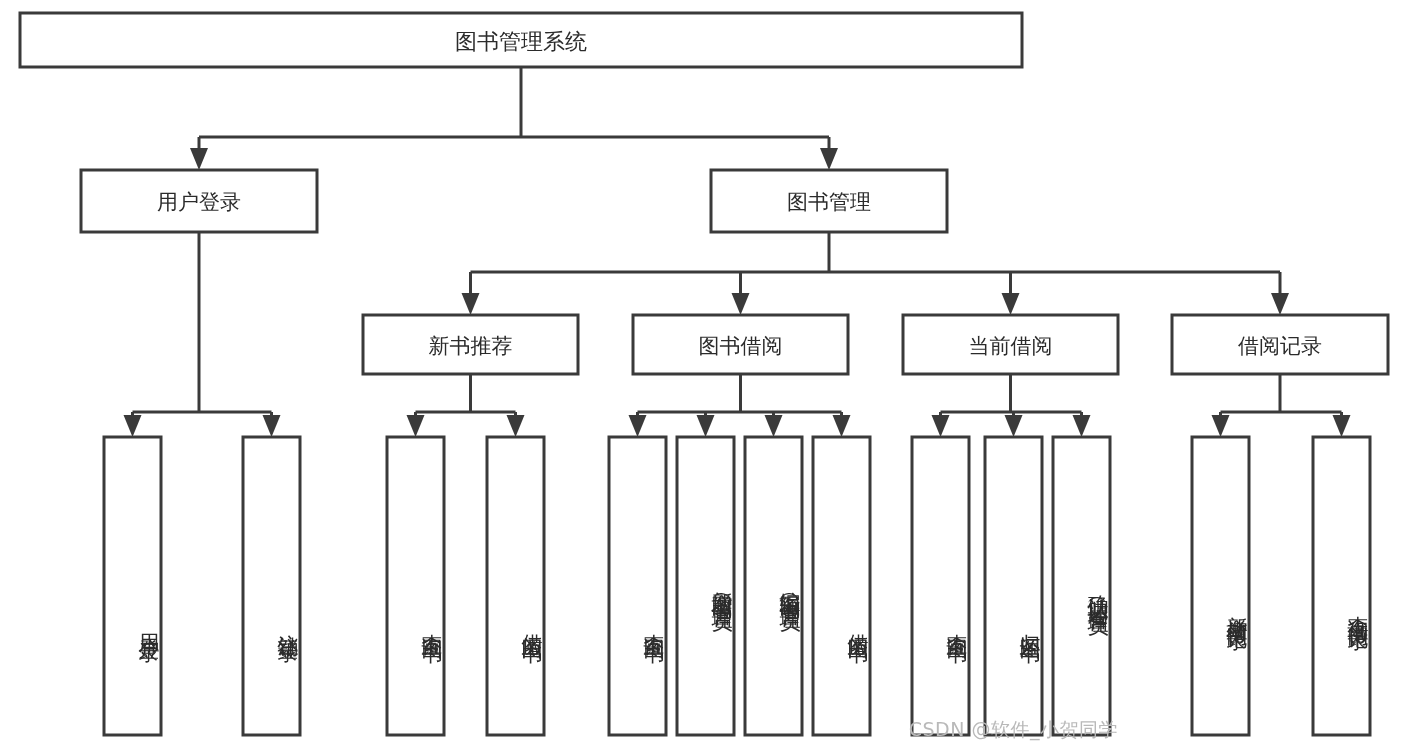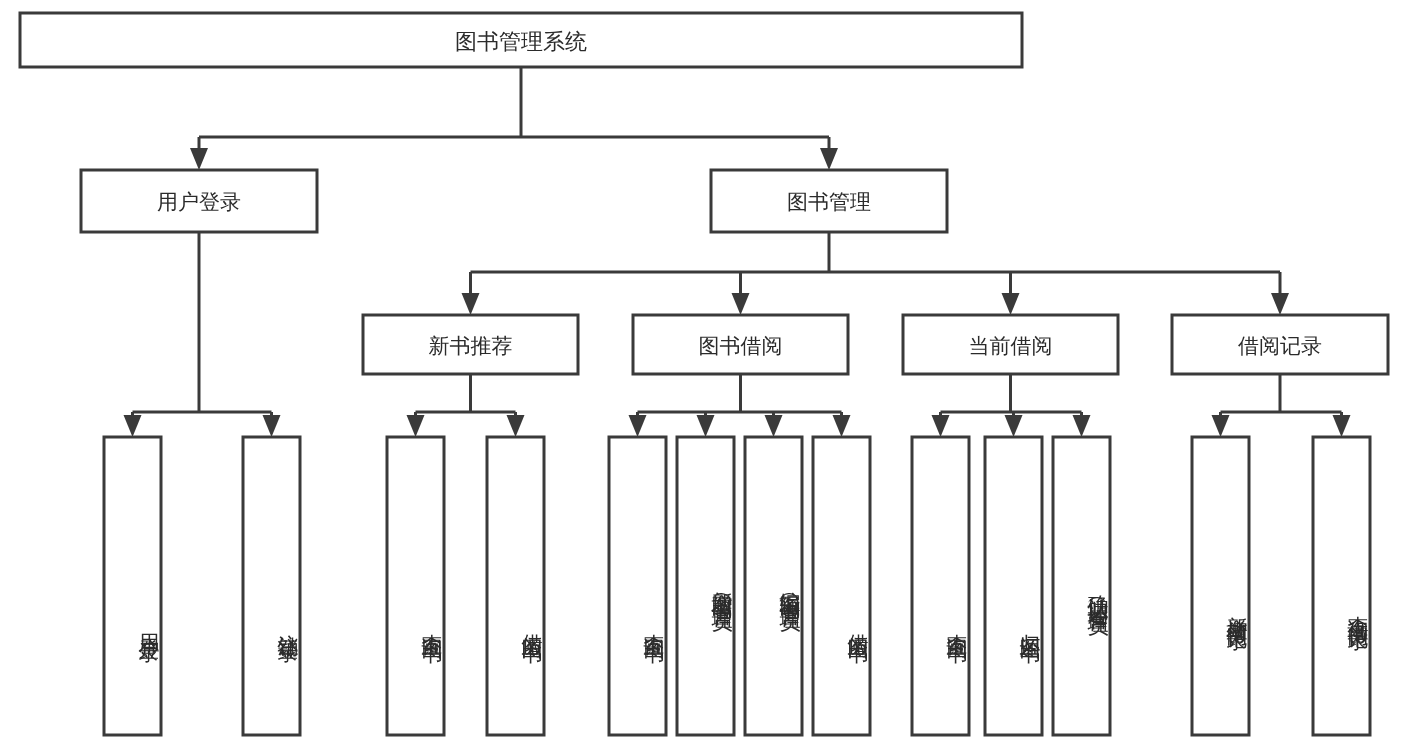--- a/index.html
+++ b/index.html
@@ -212,14 +212,15 @@
       <div class="leaf-label" style="left: 677px; width: 57px; top: 443px; height: 288px;">新增图书（管理员）</div>
       <div class="leaf-label" style="left: 745px; width: 57px; top: 443px; height: 288px;">编辑图书（管理员）</div>
       <div class="leaf-label" style="left: 813px; width: 57px; top: 515px; height: 216px;">借阅图书</div>
       <div class="leaf-label" style="left: 912px; width: 57px; top: 515px; height: 216px;">查询图书</div>
       <div class="leaf-label" style="left: 985px; width: 57px; top: 515px; height: 216px;">归还图书</div>
       <div class="leaf-label" style="left: 1053px; width: 57px; top: 451px; height: 280px;">确认归还（管理员）</div>
       <div class="leaf-label" style="left: 1192px; width: 57px; top: 485px; height: 246px;">新增借阅记录</div>
       <div class="leaf-label" style="left: 1313px; width: 57px; top: 485px; height: 246px;">查询借阅记录</div>
     </div>
 
+  <div class="watermark">CSDN @软件_小贺同学</div>
 
 </div>
 
 </body></html>

